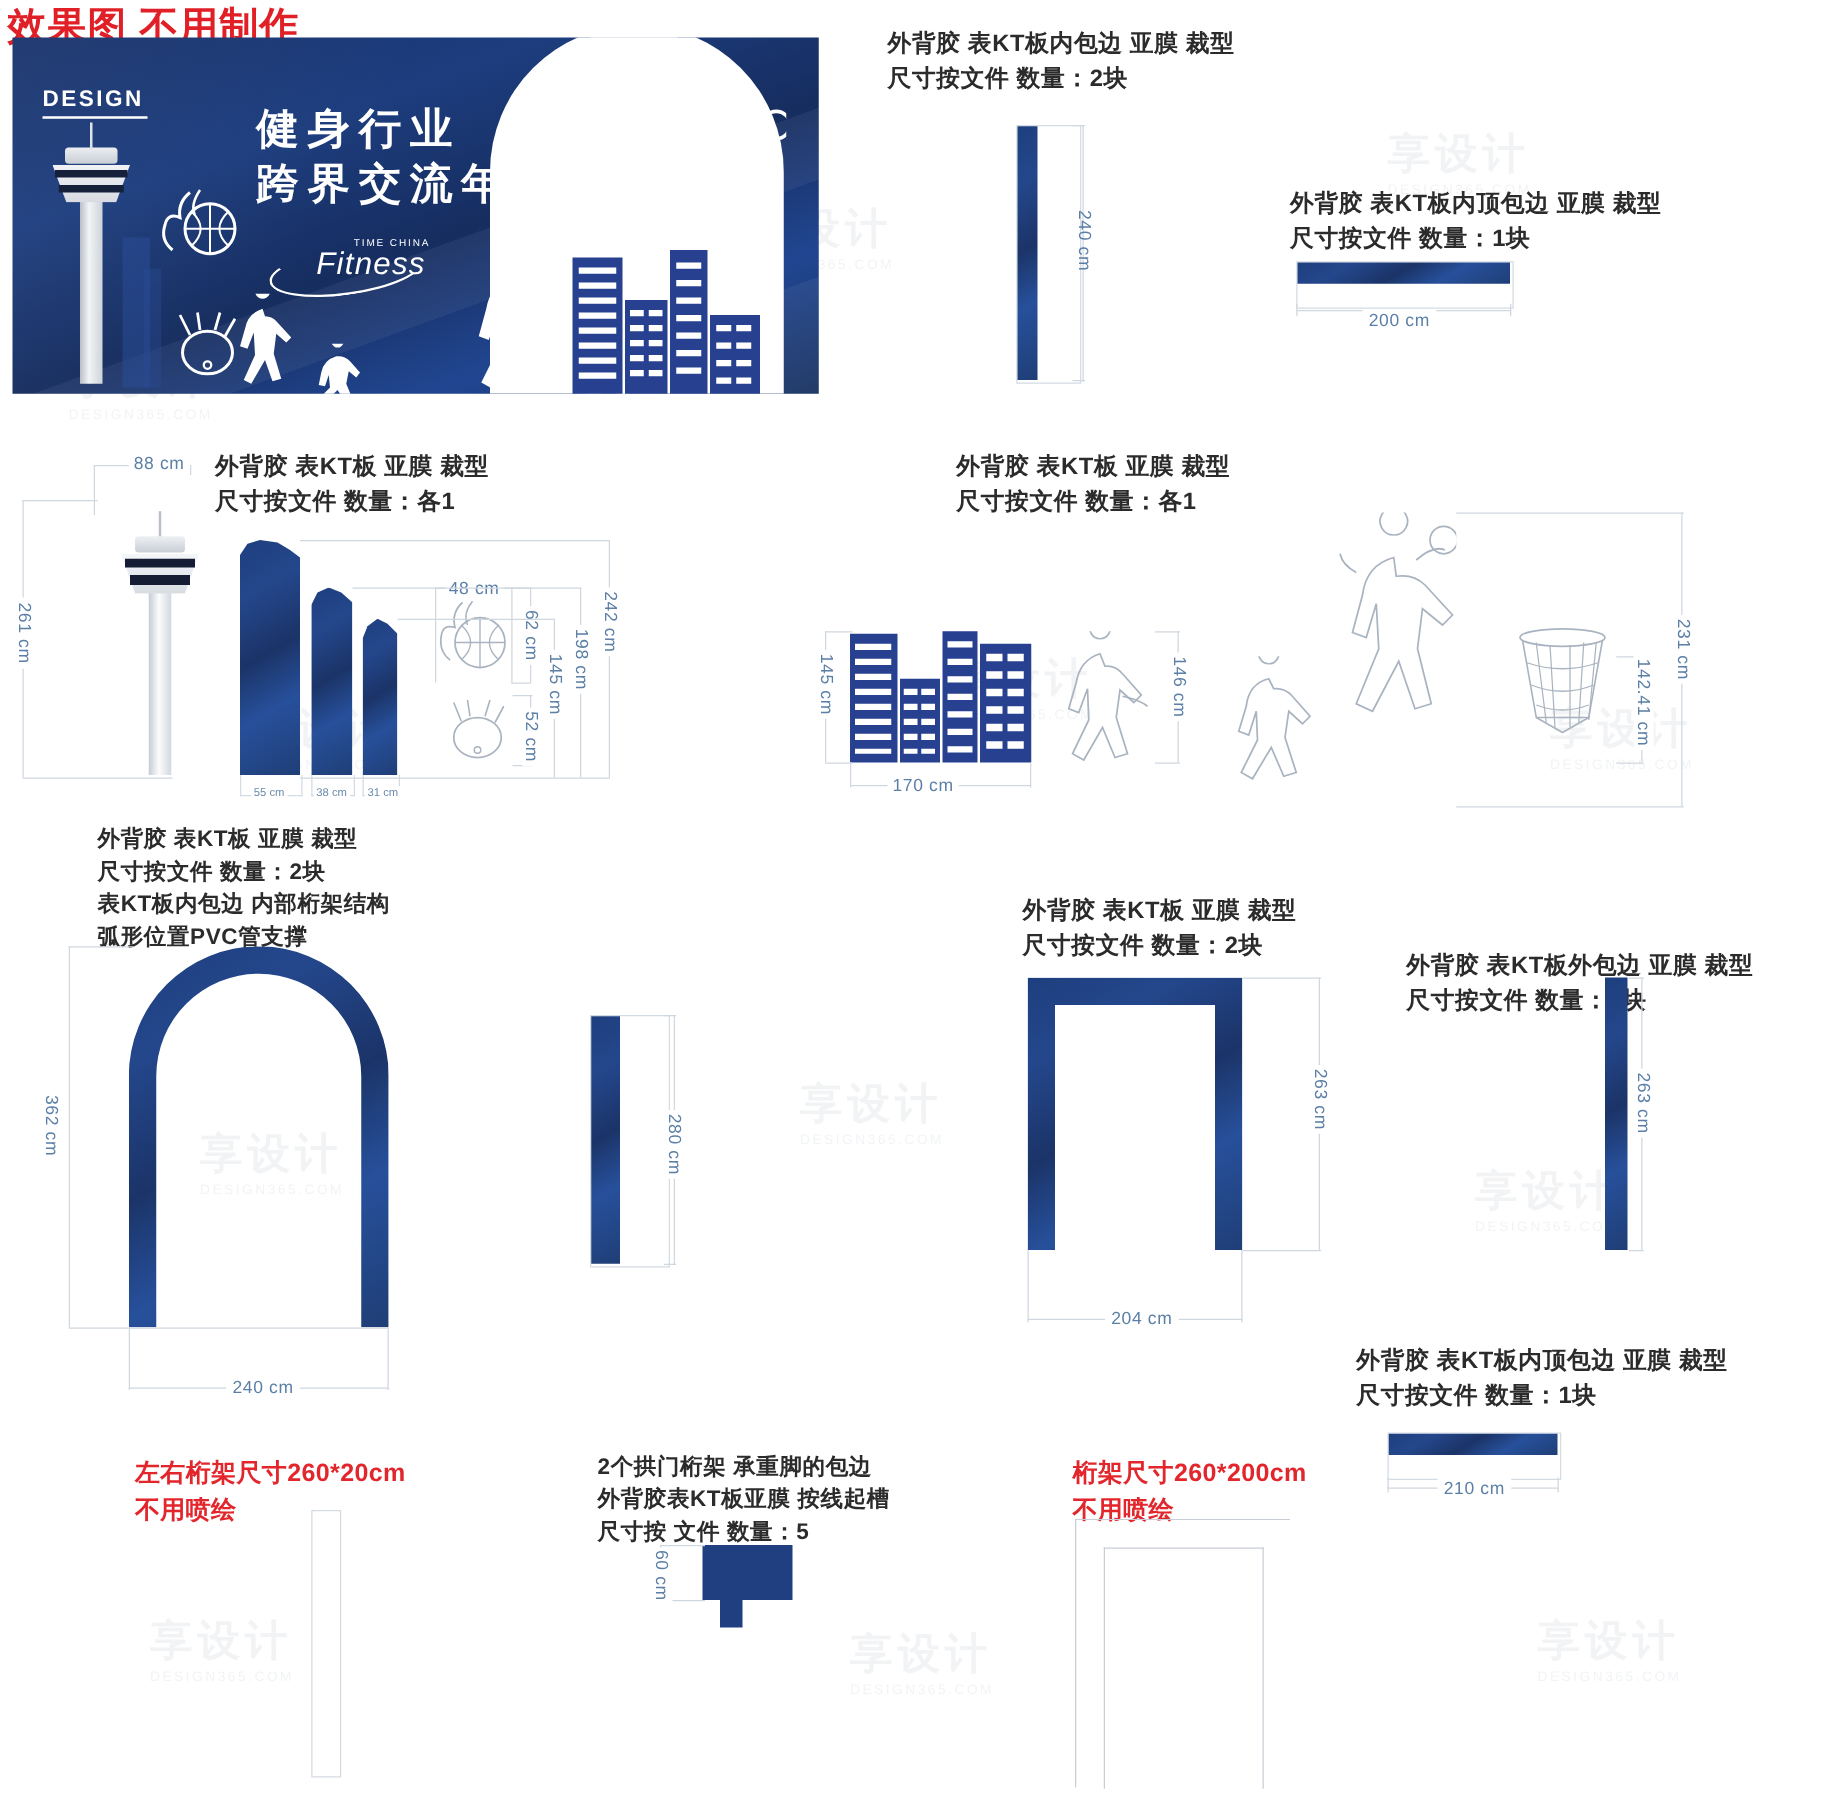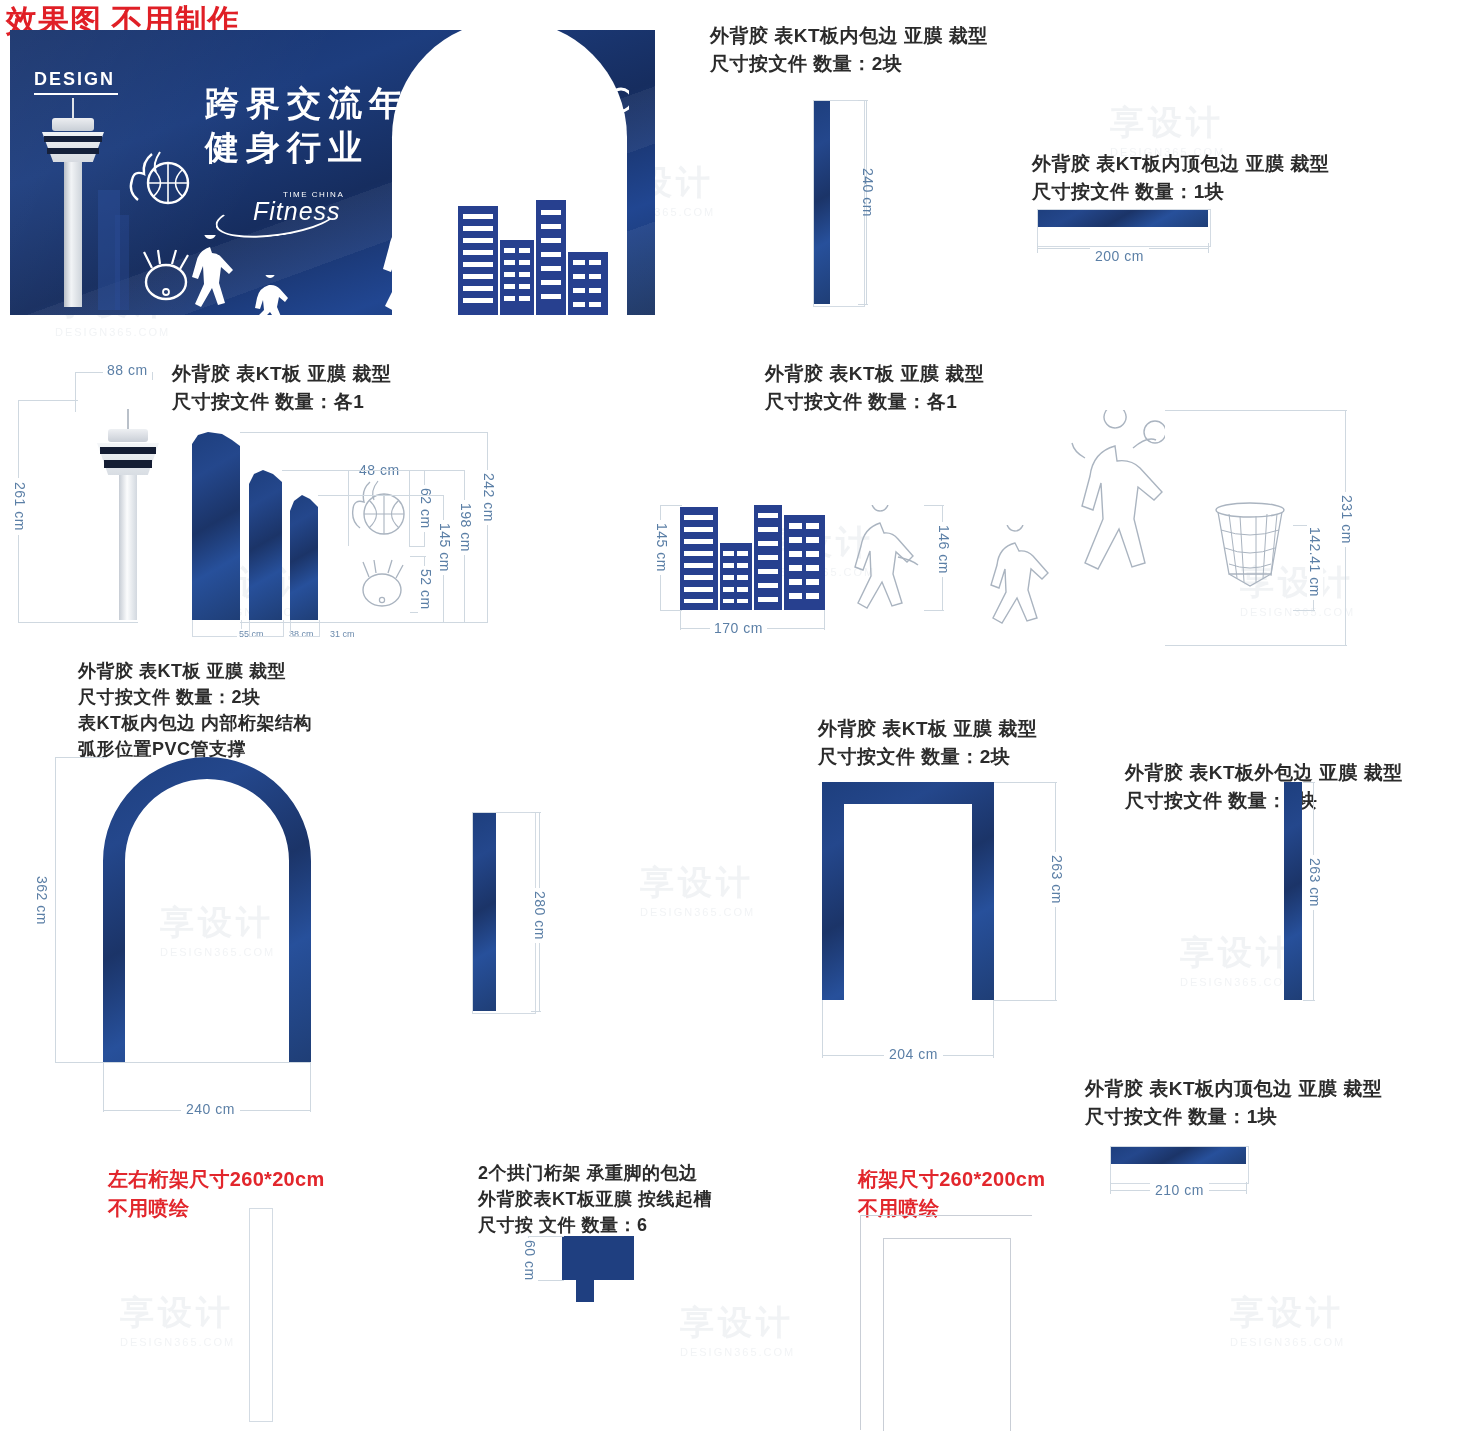--- a/index.html
+++ b/index.html
@@ -22,21 +22,21 @@
   }
   .spec-sm{font-size:18px;}
   .red-note{
     font-size:20px;font-weight:bold;color:#e2262c;line-height:1.45;
     white-space:nowrap;letter-spacing:.3px;
   }
   .dim{
     font-size:14px;color:#5b7fa6;white-space:nowrap;
     font-family:"Liberation Sans",sans-serif;letter-spacing:.5px;
   }
-  .dim-xs{font-size:9px;color:#6b8aac;margin-left:36px;}
+  .dim-xs{font-size:9px;color:#6b8aac;}
   .vert{writing-mode:vertical-rl;text-orientation:mixed;}
 
   
   .blue{
     background:linear-gradient(150deg,#1e3f7e 0%,#24478c 22%,#1b3468 48%,#27509b 70%,#1f3e76 100%);
   }
   .blue-flat{background:#1f3f80;}
 
   
   .gl{background:#cfd8e0;position:absolute;}
@@ -163,22 +163,22 @@
       <path d="M22 33 H62 M42 13 V53 M27 19 Q42 33 27 47 M57 19 Q42 33 57 47" fill="none" stroke="#fff" stroke-width="1.6"></path>
     </svg>
 
     <svg class="abs" style="left:120px;top:218px;" width="68" height="56" viewBox="0 0 68 56">
       <ellipse cx="36" cy="34" rx="20" ry="17" fill="none" stroke="#fff" stroke-width="2.4"></ellipse>
       <path d="M22 20 L14 4 M30 16 L28 2 M42 16 L46 2 M50 21 L58 7" stroke="#fff" stroke-width="2.2" fill="none"></path>
       <circle cx="36" cy="44" r="3" fill="none" stroke="#fff" stroke-width="1.8"></circle>
     </svg>
 
     <div class="hero-cn">
+      <div>健身行业</div>
       <div>跨界交流年会</div>
-      <div>健身行业</div>
     </div>
     <div class="swoosh"></div>
     <div class="hero-en">
       <div class="tc">TIME CHINA</div>
       <div class="ft">Fitness</div>
     </div>
 
     <svg class="abs" style="left:170px;top:205px;" width="54" height="78" viewBox="0 0 54 78">
       <path d="M30 4 a6 6 0 1 1 .1 0 M30 12 q-12 4 -14 16 l-4 14 6 2 5 -13 1 18 -9 20 6 3 11 -19 6 17 7 -2 -6 -20 2 -16 8 7 4 -4 -11 -12 q-4 -5 -10 -5z" fill="#ffffff"></path>
     </svg>
@@ -496,21 +496,21 @@
 
   <div class="abs red-note" style="left:108px;top:1165px;">
     <div>左右桁架尺寸260*20cm</div>
     <div>不用喷绘</div>
   </div>
   <div class="box-out" style="left:249px;top:1208px;width:22px;height:212px;"></div>
 
   <div class="abs spec spec-sm" style="left:478px;top:1160px;">
     <div>2个拱门桁架 承重脚的包边</div>
     <div>外背胶表KT板亚膜 按线起槽</div>
-    <div>尺寸按 文件 数量：6</div>
+    <div>尺寸按 文件 数量：5</div>
   </div>
   <div class="abs blue-flat" style="left:562px;top:1236px;width:72px;height:44px;"></div>
   <div class="abs blue-flat" style="left:576px;top:1280px;width:18px;height:22px;"></div>
   <div class="gl glv" style="left:528px;top:1236px;height:44px;"></div>
   <div class="gl glh" style="left:528px;top:1236px;width:36px;"></div>
   <div class="gl glh" style="left:528px;top:1280px;width:36px;"></div>
   <div class="abs dim vert" style="left:522px;top:1238px;background:#fff;padding:2px 0;">60 cm</div>
 
   <div class="abs red-note" style="left:858px;top:1165px;">
     <div>桁架尺寸260*200cm</div>

